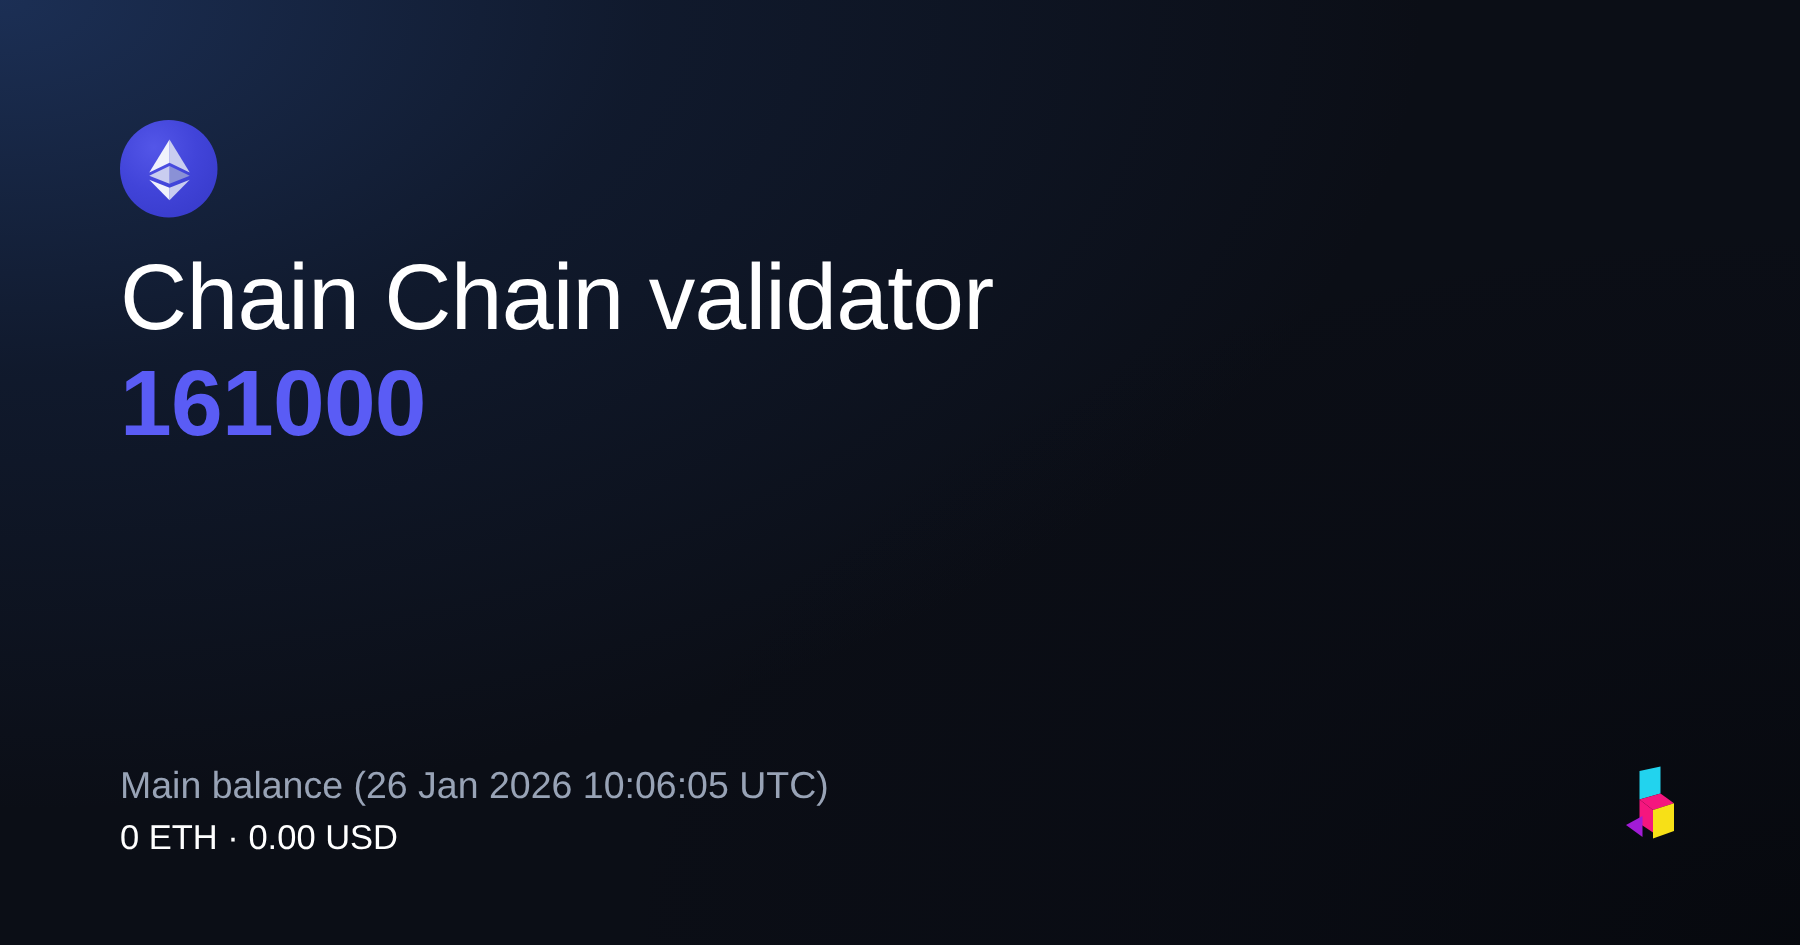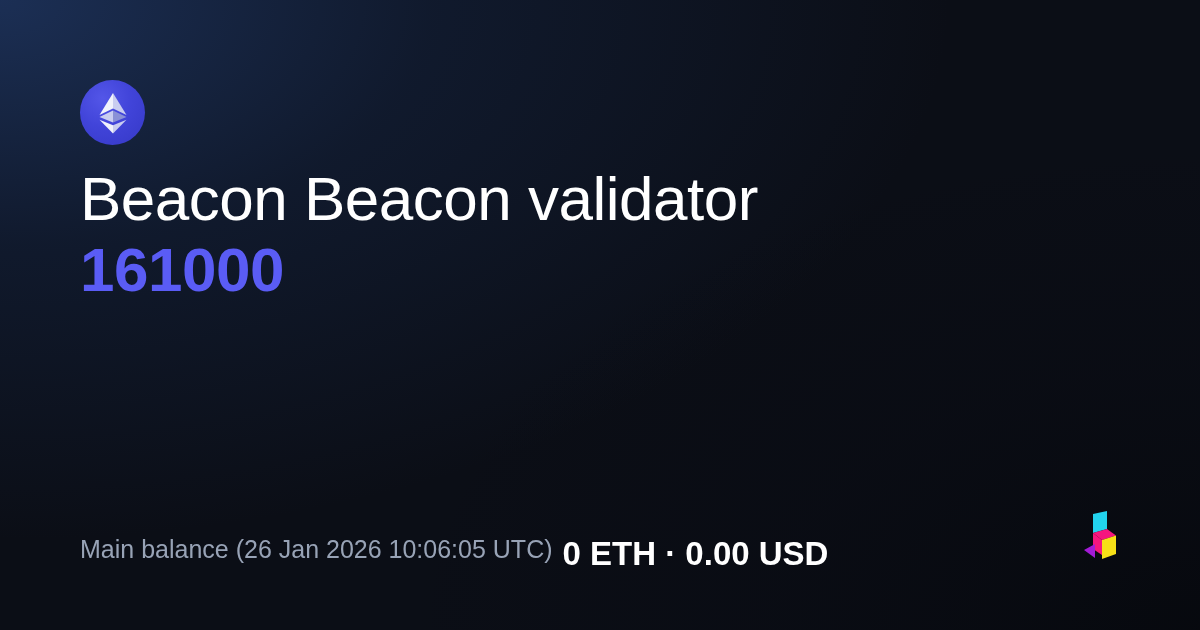--- a/index.html
+++ b/index.html
@@ -88,32 +88,33 @@
 
   
   .footer-row {
     display: flex;
     align-items: flex-end;
     justify-content: space-between;
     width: 100%;
   }
   .balance-block {
     display: flex;
+    flex-direction: column;
     gap: 10px;
   }
   .balance-label {
     font-size: 25px;
     line-height: 1;
     font-weight: 400;
     color: #98a3b6;
   }
   .balance-value {
-    font-size: 33px;
+    font-size: 23px;
     line-height: 1;
-    font-weight: 700;
+    font-weight: 400;
     color: #ffffff;
   }
 
   .brand-logo {
     width: 40px;
     height: 58px;
     flex: none;
     margin-bottom: 2px;
   }
   .brand-logo svg { display: block; }
@@ -131,21 +132,21 @@
       <svg width="34" height="44" viewBox="0 0 34 44" aria-hidden="true">
         <polygon points="17,2 17,17.5 30.5,24 17,2" fill="#c9cdf0"></polygon>
         <polygon points="17,2 3.5,24 17,17.5 17,2" fill="#f0f2fc"></polygon>
         <polygon points="17,19.6 17,31.5 30.5,26.1 17,19.6" fill="#8a91d6"></polygon>
         <polygon points="17,19.6 3.5,26.1 17,31.5 17,19.6" fill="#c9cdf0"></polygon>
         <polygon points="17,34.2 17,42.5 30.5,28.8 17,34.2" fill="#c9cdf0"></polygon>
         <polygon points="3.5,28.8 17,42.5 17,34.2 3.5,28.8" fill="#f0f2fc"></polygon>
       </svg>
     </div>
 
-    <h1 class="title">Beacon Beacon validator</h1>
+    <h1 class="title">Chain Chain validator</h1>
 
     <div class="subtitle">161000</div>
 
     <div class="spacer"></div>
 
     <div class="footer-row">
 
       <div class="balance-block">
         <div class="balance-label">Main balance (26 Jan 2026 10:06:05 UTC)</div>
         <div class="balance-value">0 ETH · 0.00 USD</div>

